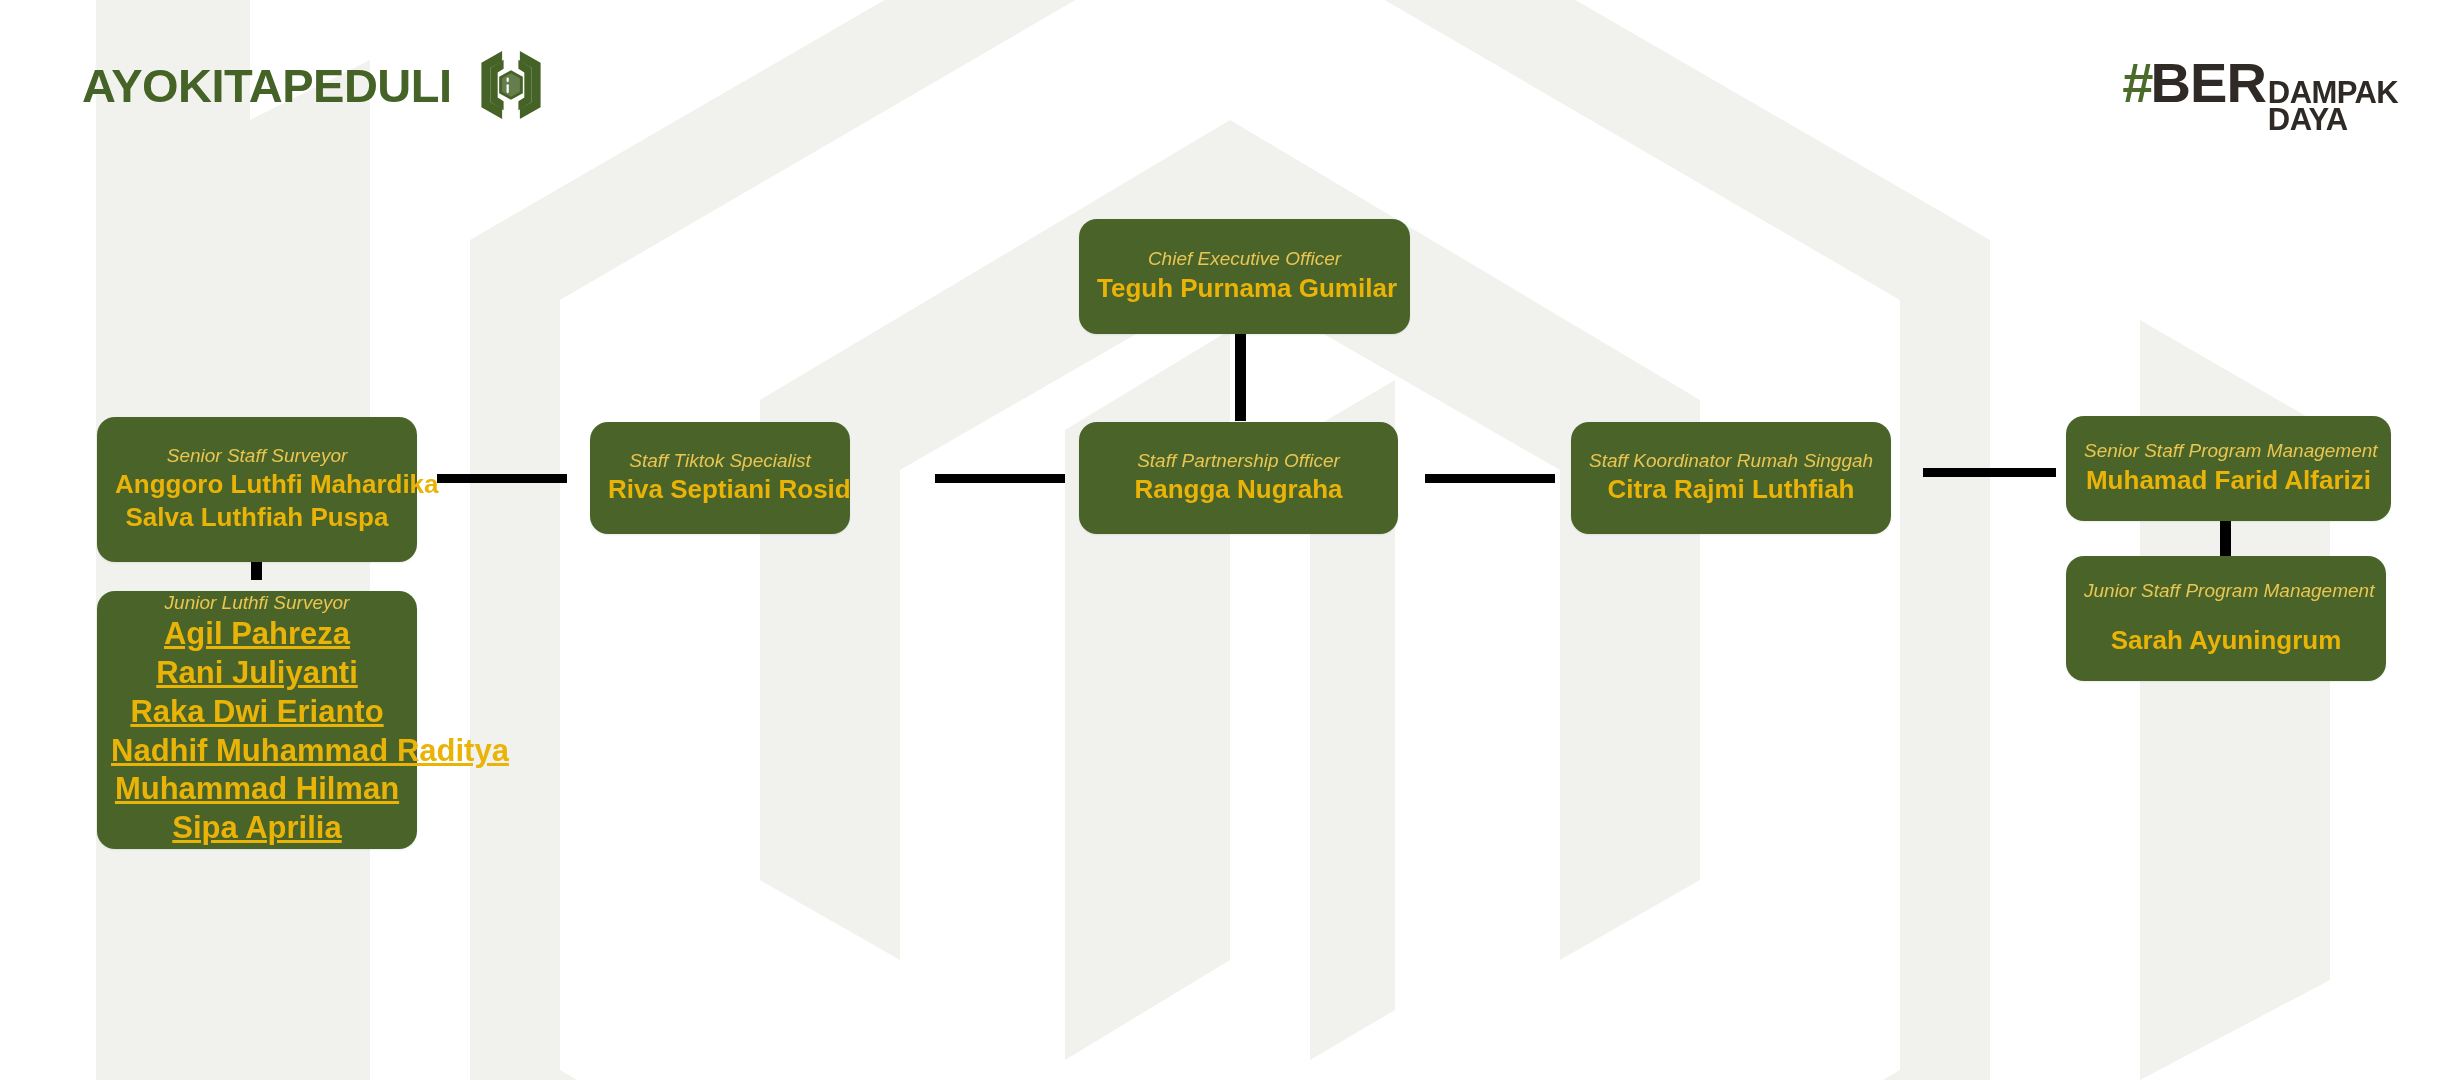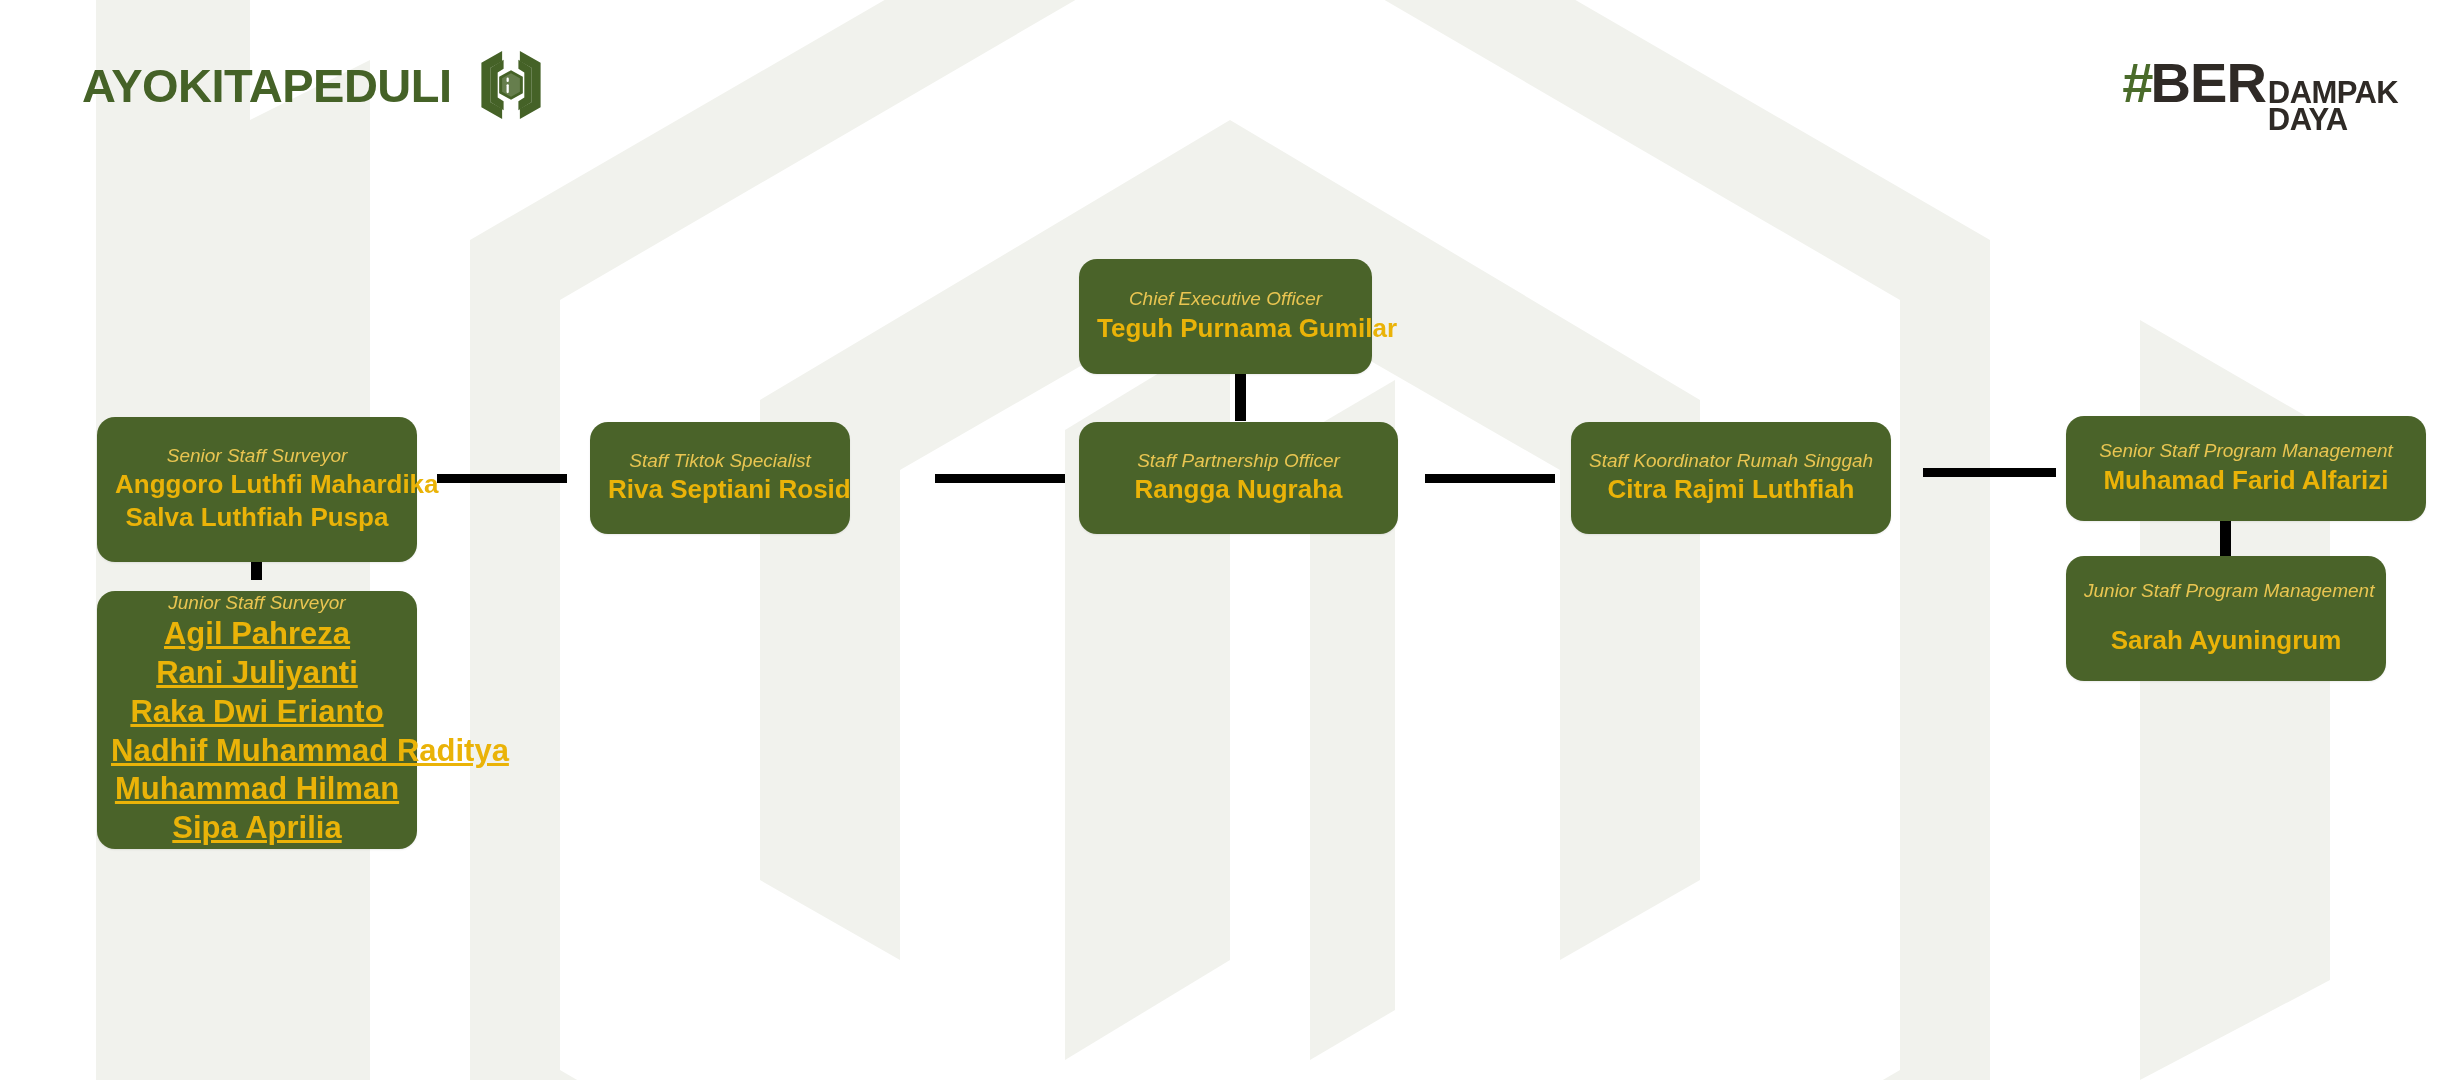--- a/index.html
+++ b/index.html
@@ -175,21 +175,21 @@
 
     <div class="connector-h" style="left:437px; top:474px; width:130px;"></div>
     <div class="connector-h" style="left:935px; top:474px; width:130px;"></div>
     <div class="connector-h" style="left:1425px; top:474px; width:130px;"></div>
     <div class="connector-h" style="left:1923px; top:468px; width:133px;"></div>
 
     <div class="connector-v" style="left:1235px; top:331px; width:11px; height:90px;"></div>
     <div class="connector-v" style="left:251px; top:543px; width:11px; height:37px;"></div>
     <div class="connector-v" style="left:2220px; top:521px; width:11px; height:35px;"></div>
 
-    <div class="node" style="left:1079px; top:219px; width:293px; height:115px;margin-top:40px;">
+    <div class="node" style="left:1079px; top:219px; width:331px; height:115px;">
       <div class="node-title">Chief Executive Officer</div>
       <div class="node-names">
         <span class="nm">Teguh Purnama Gumilar</span>
       </div>
     </div>
 
     <div class="node" style="left:1079px; top:422px; width:319px; height:112px;">
       <div class="node-title">Staff Partnership Officer</div>
       <div class="node-names">
         <span class="nm">Rangga Nugraha</span>
@@ -205,39 +205,39 @@
 
     <div class="node" style="left:97px; top:417px; width:320px; height:145px;">
       <div class="node-title">Senior Staff Surveyor</div>
       <div class="node-names">
         <span class="nm">Anggoro Luthfi Mahardika</span>
         <span class="nm">Salva Luthfiah Puspa</span>
       </div>
     </div>
 
     <div class="node" style="left:97px; top:591px; width:320px; height:258px; padding:14px 14px;">
-      <div class="node-title">Junior Staff Surveyor</div>
+      <div class="node-title">Junior Luthfi Surveyor</div>
       <div class="node-names" style="font-size:31px; line-height:1.25;text-decoration:underline;">
         <span class="nm">Agil Pahreza</span>
         <span class="nm">Rani Juliyanti</span>
         <span class="nm">Raka Dwi Erianto</span>
         <span class="nm">Nadhif Muhammad Raditya</span>
         <span class="nm">Muhammad Hilman</span>
         <span class="nm">Sipa Aprilia</span>
       </div>
     </div>
 
     <div class="node" style="left:1571px; top:422px; width:320px; height:112px;">
       <div class="node-title">Staff Koordinator Rumah Singgah</div>
       <div class="node-names">
         <span class="nm">Citra Rajmi Luthfiah</span>
       </div>
     </div>
 
-    <div class="node" style="left:2066px; top:416px; width:360px; height:105px;">
+    <div class="node" style="left:2066px; top:416px; width:325px; height:105px;">
       <div class="node-title">Senior Staff Program Management</div>
       <div class="node-names">
         <span class="nm">Muhamad Farid Alfarizi</span>
       </div>
     </div>
 
     <div class="node" style="left:2066px; top:556px; width:320px; height:125px;gap:20px;">
       <div class="node-title">Junior Staff Program Management</div>
       <div class="node-names">
         <span class="nm">Sarah Ayuningrum</span>

